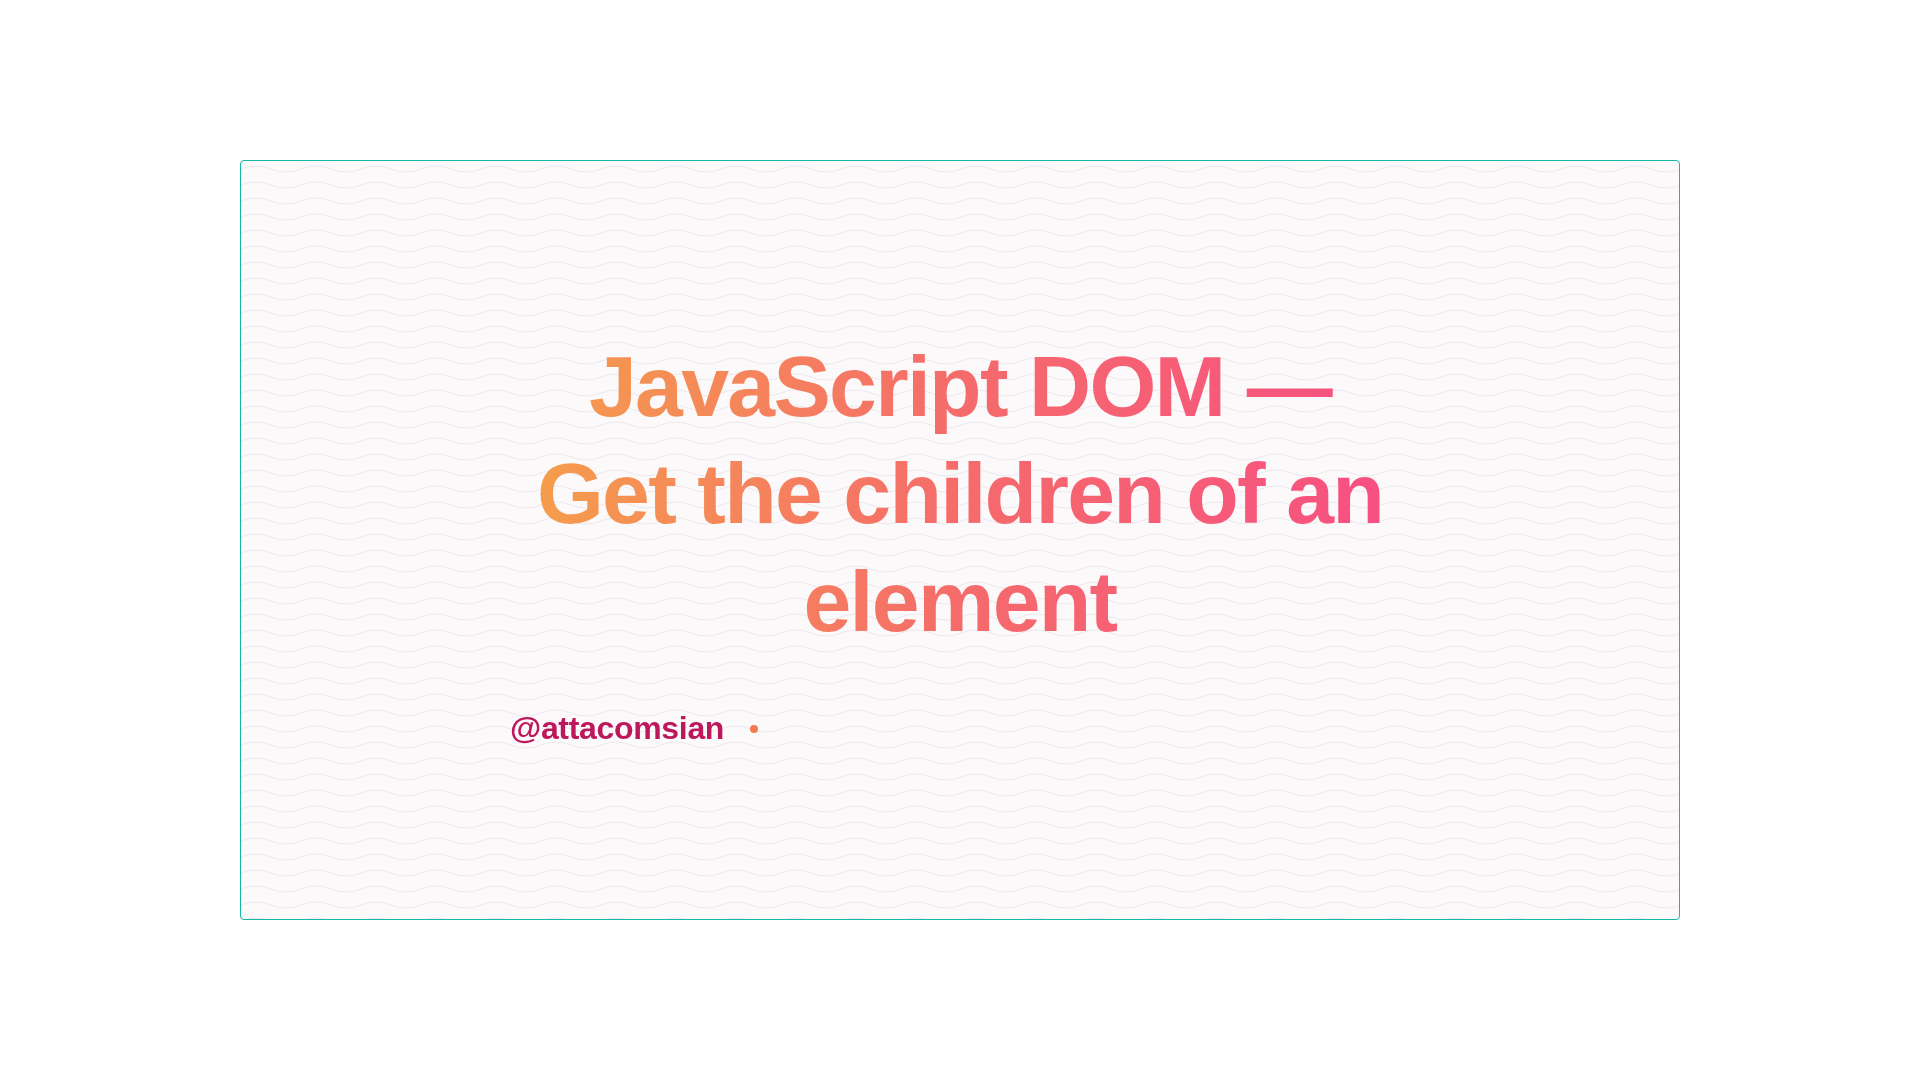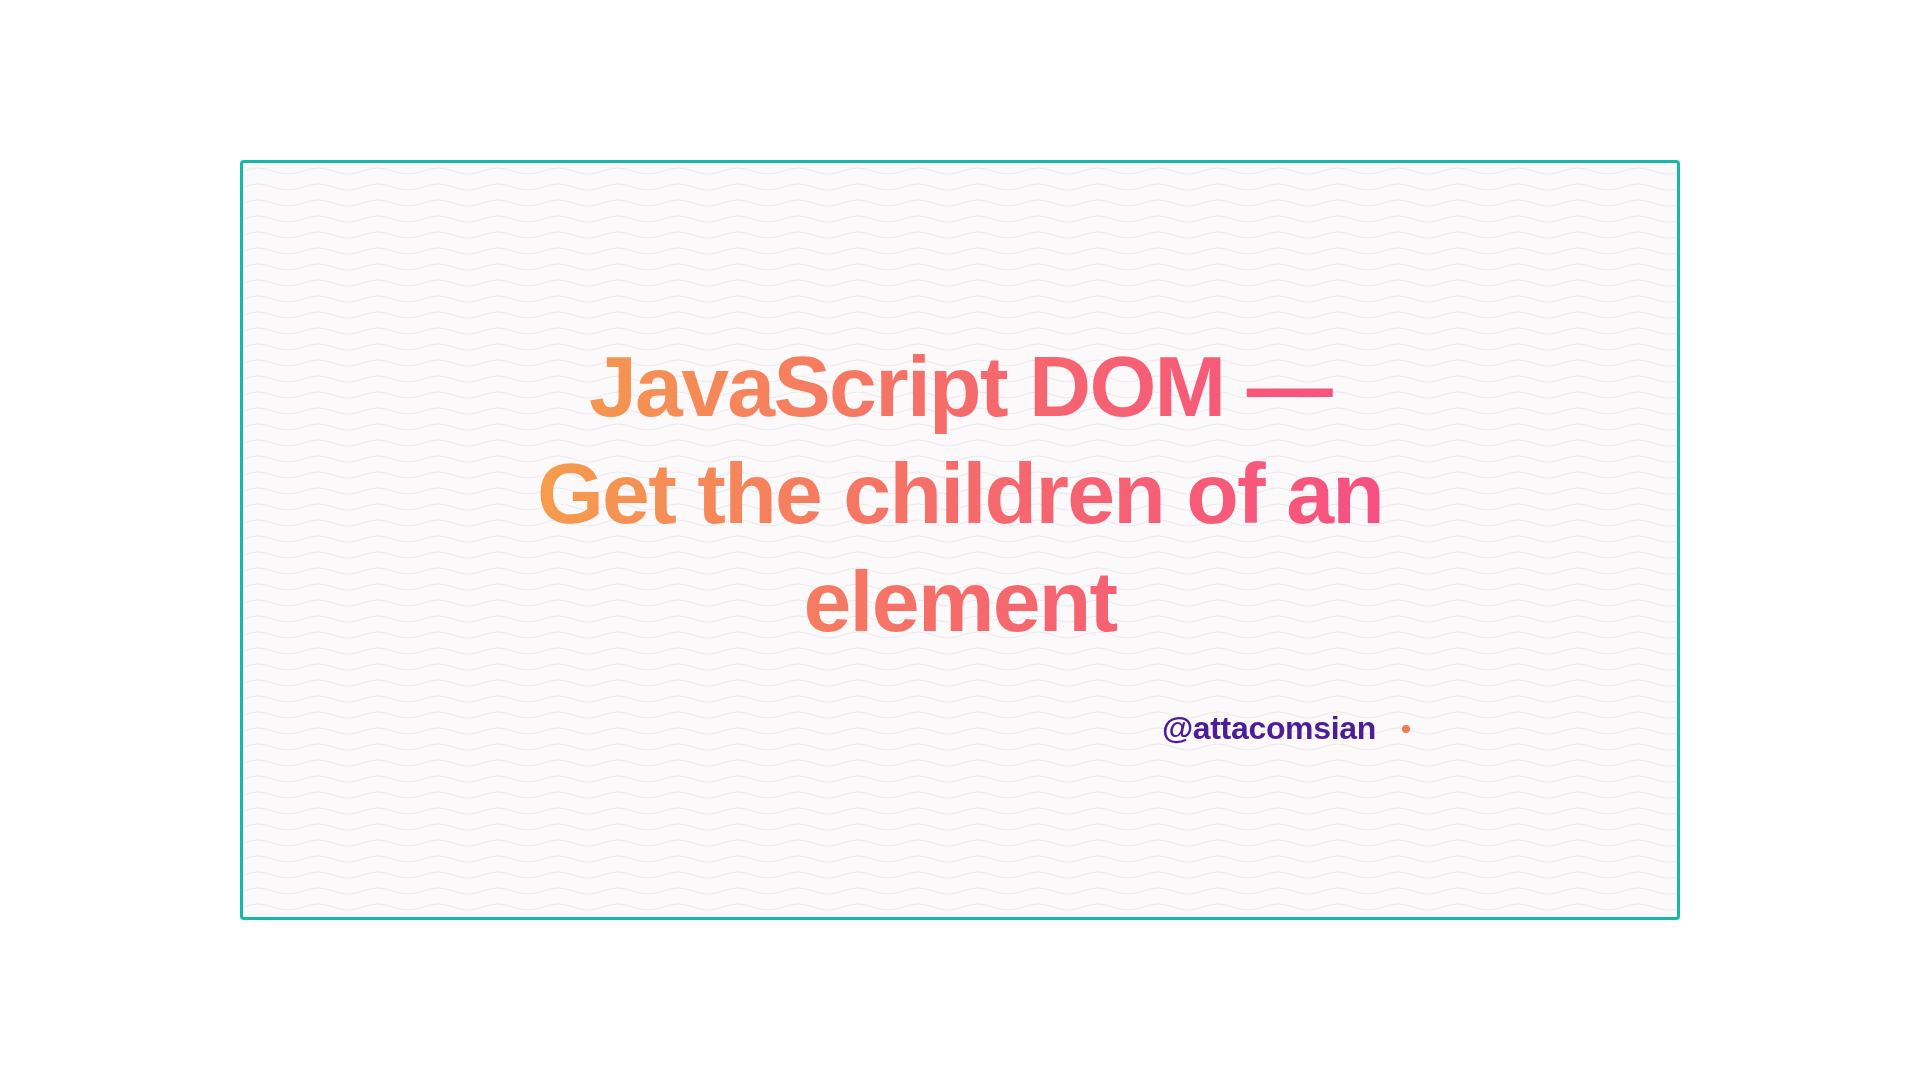--- a/index.html
+++ b/index.html
@@ -15,21 +15,21 @@
     display: flex;
     align-items: center;
     justify-content: center;
     overflow: hidden;
   }
 
   .card {
     width: 1440px;
     height: 760px;
     background-color: #fbf9fa;
-    border: 3px solid #14b8a6;
+    border: 1px solid #14b8a6;
     border-radius: 4px;
     position: relative;
     display: flex;
     flex-direction: column;
     align-items: center;
     justify-content: center;
     overflow: hidden;
   }
 
   
@@ -55,24 +55,24 @@
     -webkit-background-clip: text;
     background-clip: text;
     color: transparent;
     -webkit-text-fill-color: transparent;
   }
 
   .meta {
     margin-top: 55px;
     font-size: 32px;
     font-weight: 700;
-    color: #4c1d95;
+    color: #be185d;
     display: flex;
     align-items: center;
-    justify-content: flex-end;
+    justify-content: flex-start;
     gap: 26px;
     letter-spacing: -0.01em;
   }
 
   .dot {
     width: 8px;
     height: 8px;
     background-color: #f27b50;
     border-radius: 50%;
     display: inline-block;

